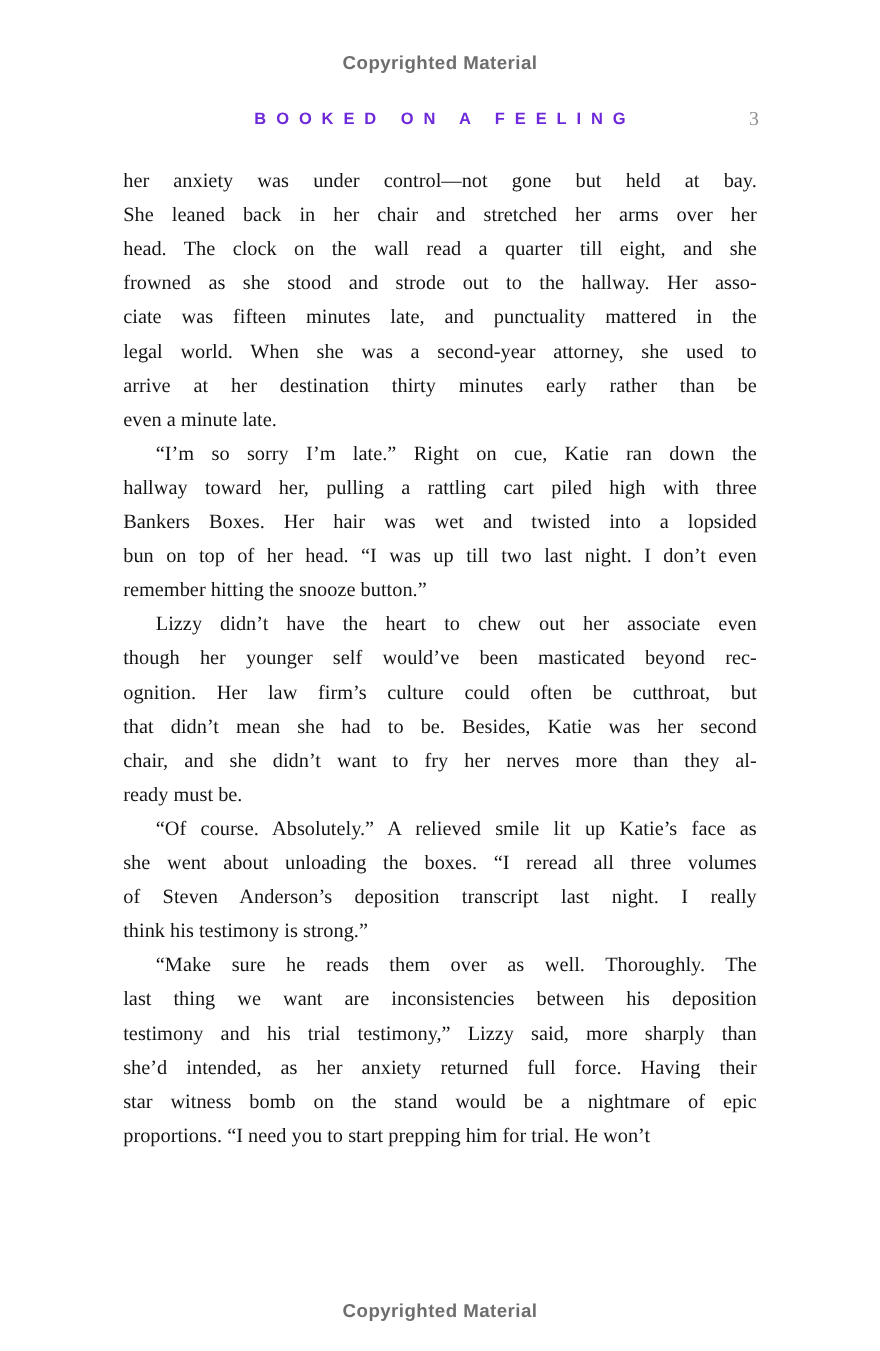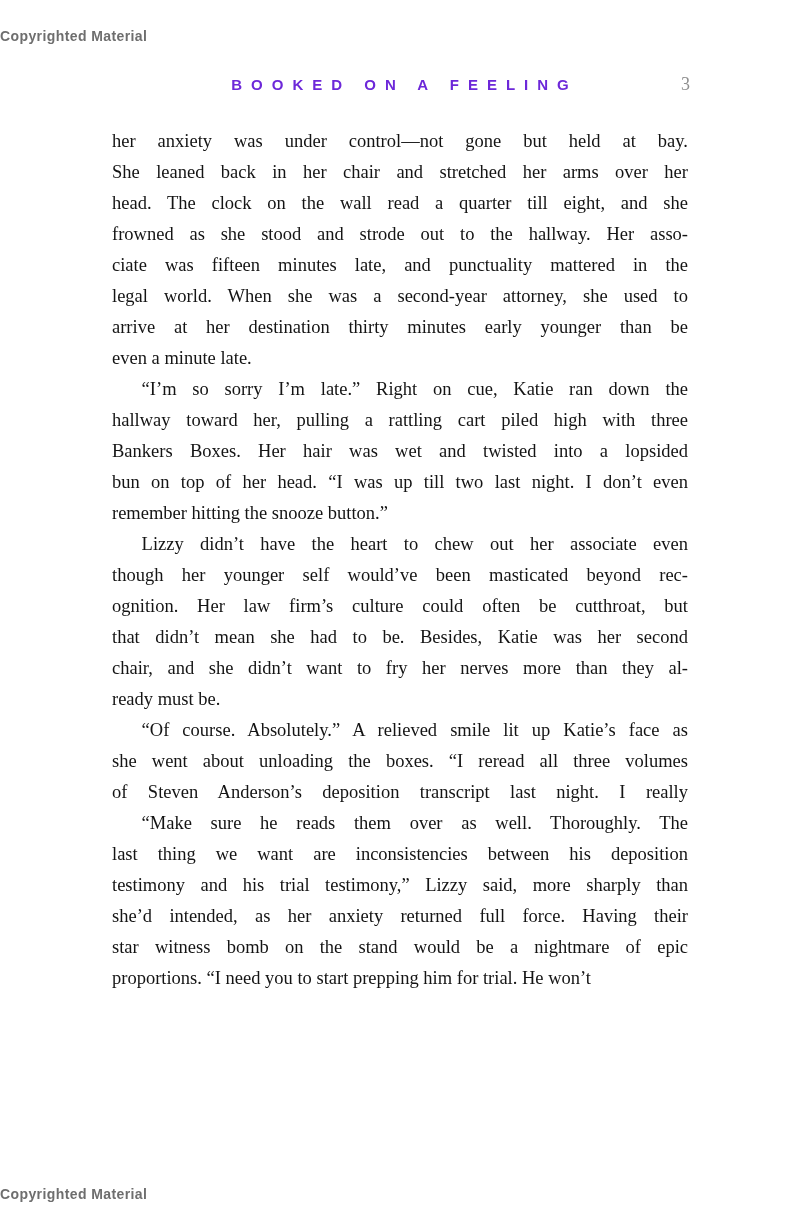--- a/index.html
+++ b/index.html
@@ -9,26 +9,27 @@
   }
   body {
     width: 800px;
     height: 1228px;
     position: relative;
     font-family: "Liberation Serif", serif;
     color: #1c1c1c;
     overflow: hidden;
   }
   .copyright {
-    text-align: left;
+    text-align: center;
     font-family: "Liberation Sans", sans-serif;
-    font-size: 14px;
+    font-size: 17px;
     font-weight: 700;
     letter-spacing: 0.4px;
     color: #6e6e6e;
+    margin-top: 20px;
   }
   .copyright-top {
     padding-top: 28px;
   }
   .copyright-bottom {
     position: absolute;
     bottom: 26px;
     left: 0;
     right: 0;
   }
@@ -89,21 +90,21 @@
 </div>
 
 <div class="page-body">
     <div class="paragraph">
       <div class="line">her anxiety was under control—not gone but held at bay.</div>
       <div class="line">She leaned back in her chair and stretched her arms over her</div>
       <div class="line">head. The clock on the wall read a quarter till eight, and she</div>
       <div class="line">frowned as she stood and strode out to the hallway. Her asso-</div>
       <div class="line">ciate was fifteen minutes late, and punctuality mattered in the</div>
       <div class="line">legal world. When she was a second-year attorney, she used to</div>
-      <div class="line">arrive at her destination thirty minutes early younger than be</div>
+      <div class="line">arrive at her destination thirty minutes early rather than be</div>
       <div class="line last">even a minute late.</div>
     </div>
     <div class="paragraph indent">
       <div class="line">“I’m so sorry I’m late.” Right on cue, Katie ran down the</div>
       <div class="line">hallway toward her, pulling a rattling cart piled high with three</div>
       <div class="line">Bankers Boxes. Her hair was wet and twisted into a lopsided</div>
       <div class="line">bun on top of her head. “I was up till two last night. I don’t even</div>
       <div class="line last">remember hitting the snooze button.”</div>
     </div>
     <div class="paragraph indent">
@@ -111,20 +112,21 @@
       <div class="line">though her younger self would’ve been masticated beyond rec-</div>
       <div class="line">ognition. Her law firm’s culture could often be cutthroat, but</div>
       <div class="line">that didn’t mean she had to be. Besides, Katie was her second</div>
       <div class="line">chair, and she didn’t want to fry her nerves more than they al-</div>
       <div class="line last">ready must be.</div>
     </div>
     <div class="paragraph indent">
       <div class="line">“Of course. Absolutely.” A relieved smile lit up Katie’s face as</div>
       <div class="line">she went about unloading the boxes. “I reread all three volumes</div>
       <div class="line">of Steven Anderson’s deposition transcript last night. I really</div>
+      <div class="line last">think his testimony is strong.”</div>
     </div>
     <div class="paragraph indent">
       <div class="line">“Make sure he reads them over as well. Thoroughly. The</div>
       <div class="line">last thing we want are inconsistencies between his deposition</div>
       <div class="line">testimony and his trial testimony,” Lizzy said, more sharply than</div>
       <div class="line">she’d intended, as her anxiety returned full force. Having their</div>
       <div class="line">star witness bomb on the stand would be a nightmare of epic</div>
       <div class="line last">proportions. “I need you to start prepping him for trial. He won’t</div>
     </div>
   </div>

